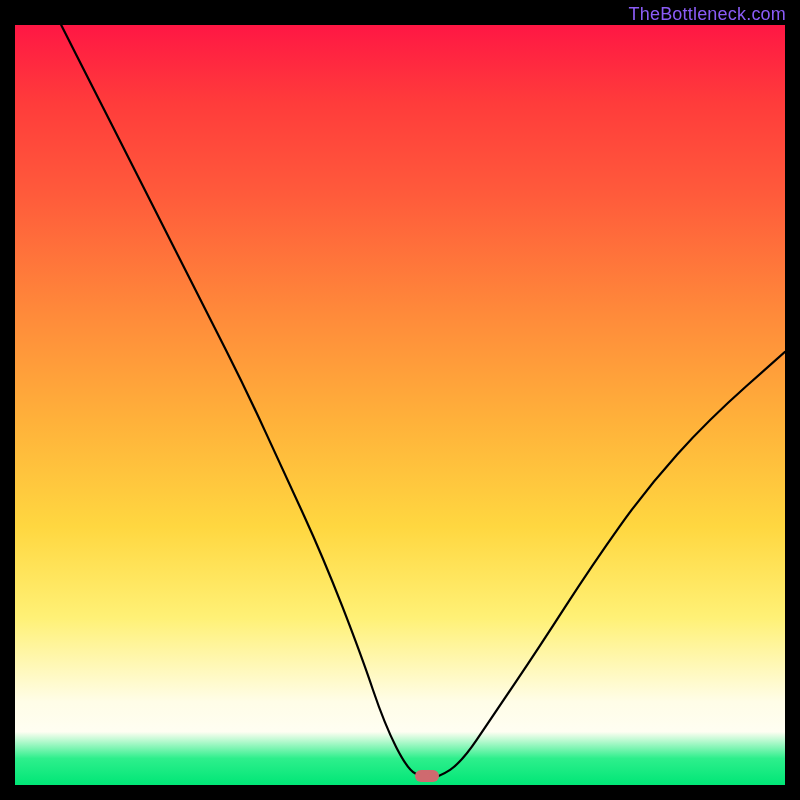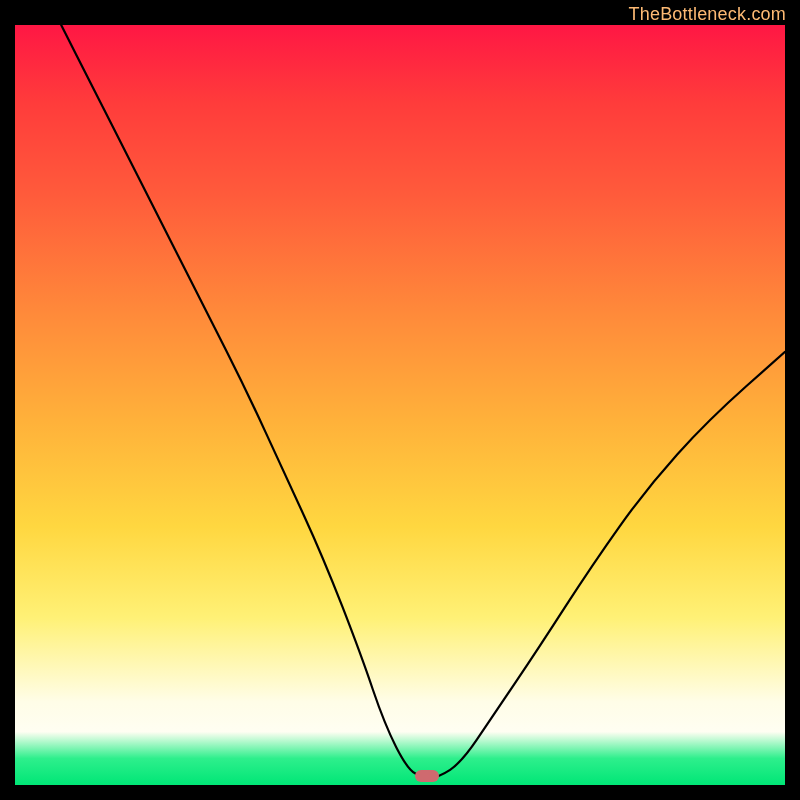--- a/index.html
+++ b/index.html
@@ -36,21 +36,21 @@
       #fffde7 89%,
       #fffef2 93%,
       #2eef8c 96.5%,
       #00e676 100%
     );
   }
   .attribution {
     position: absolute;
     top: 4px;
     right: 14px;
-    color: #fdba74;
+    color: #8b5cf6;
     font-size: 18px;
     font-weight: 500;
     letter-spacing: 0.2px;
     text-align: center;
   }
   svg.curve {
     position: absolute;
     left: 0;
     top: 0;
     width: 770px;

